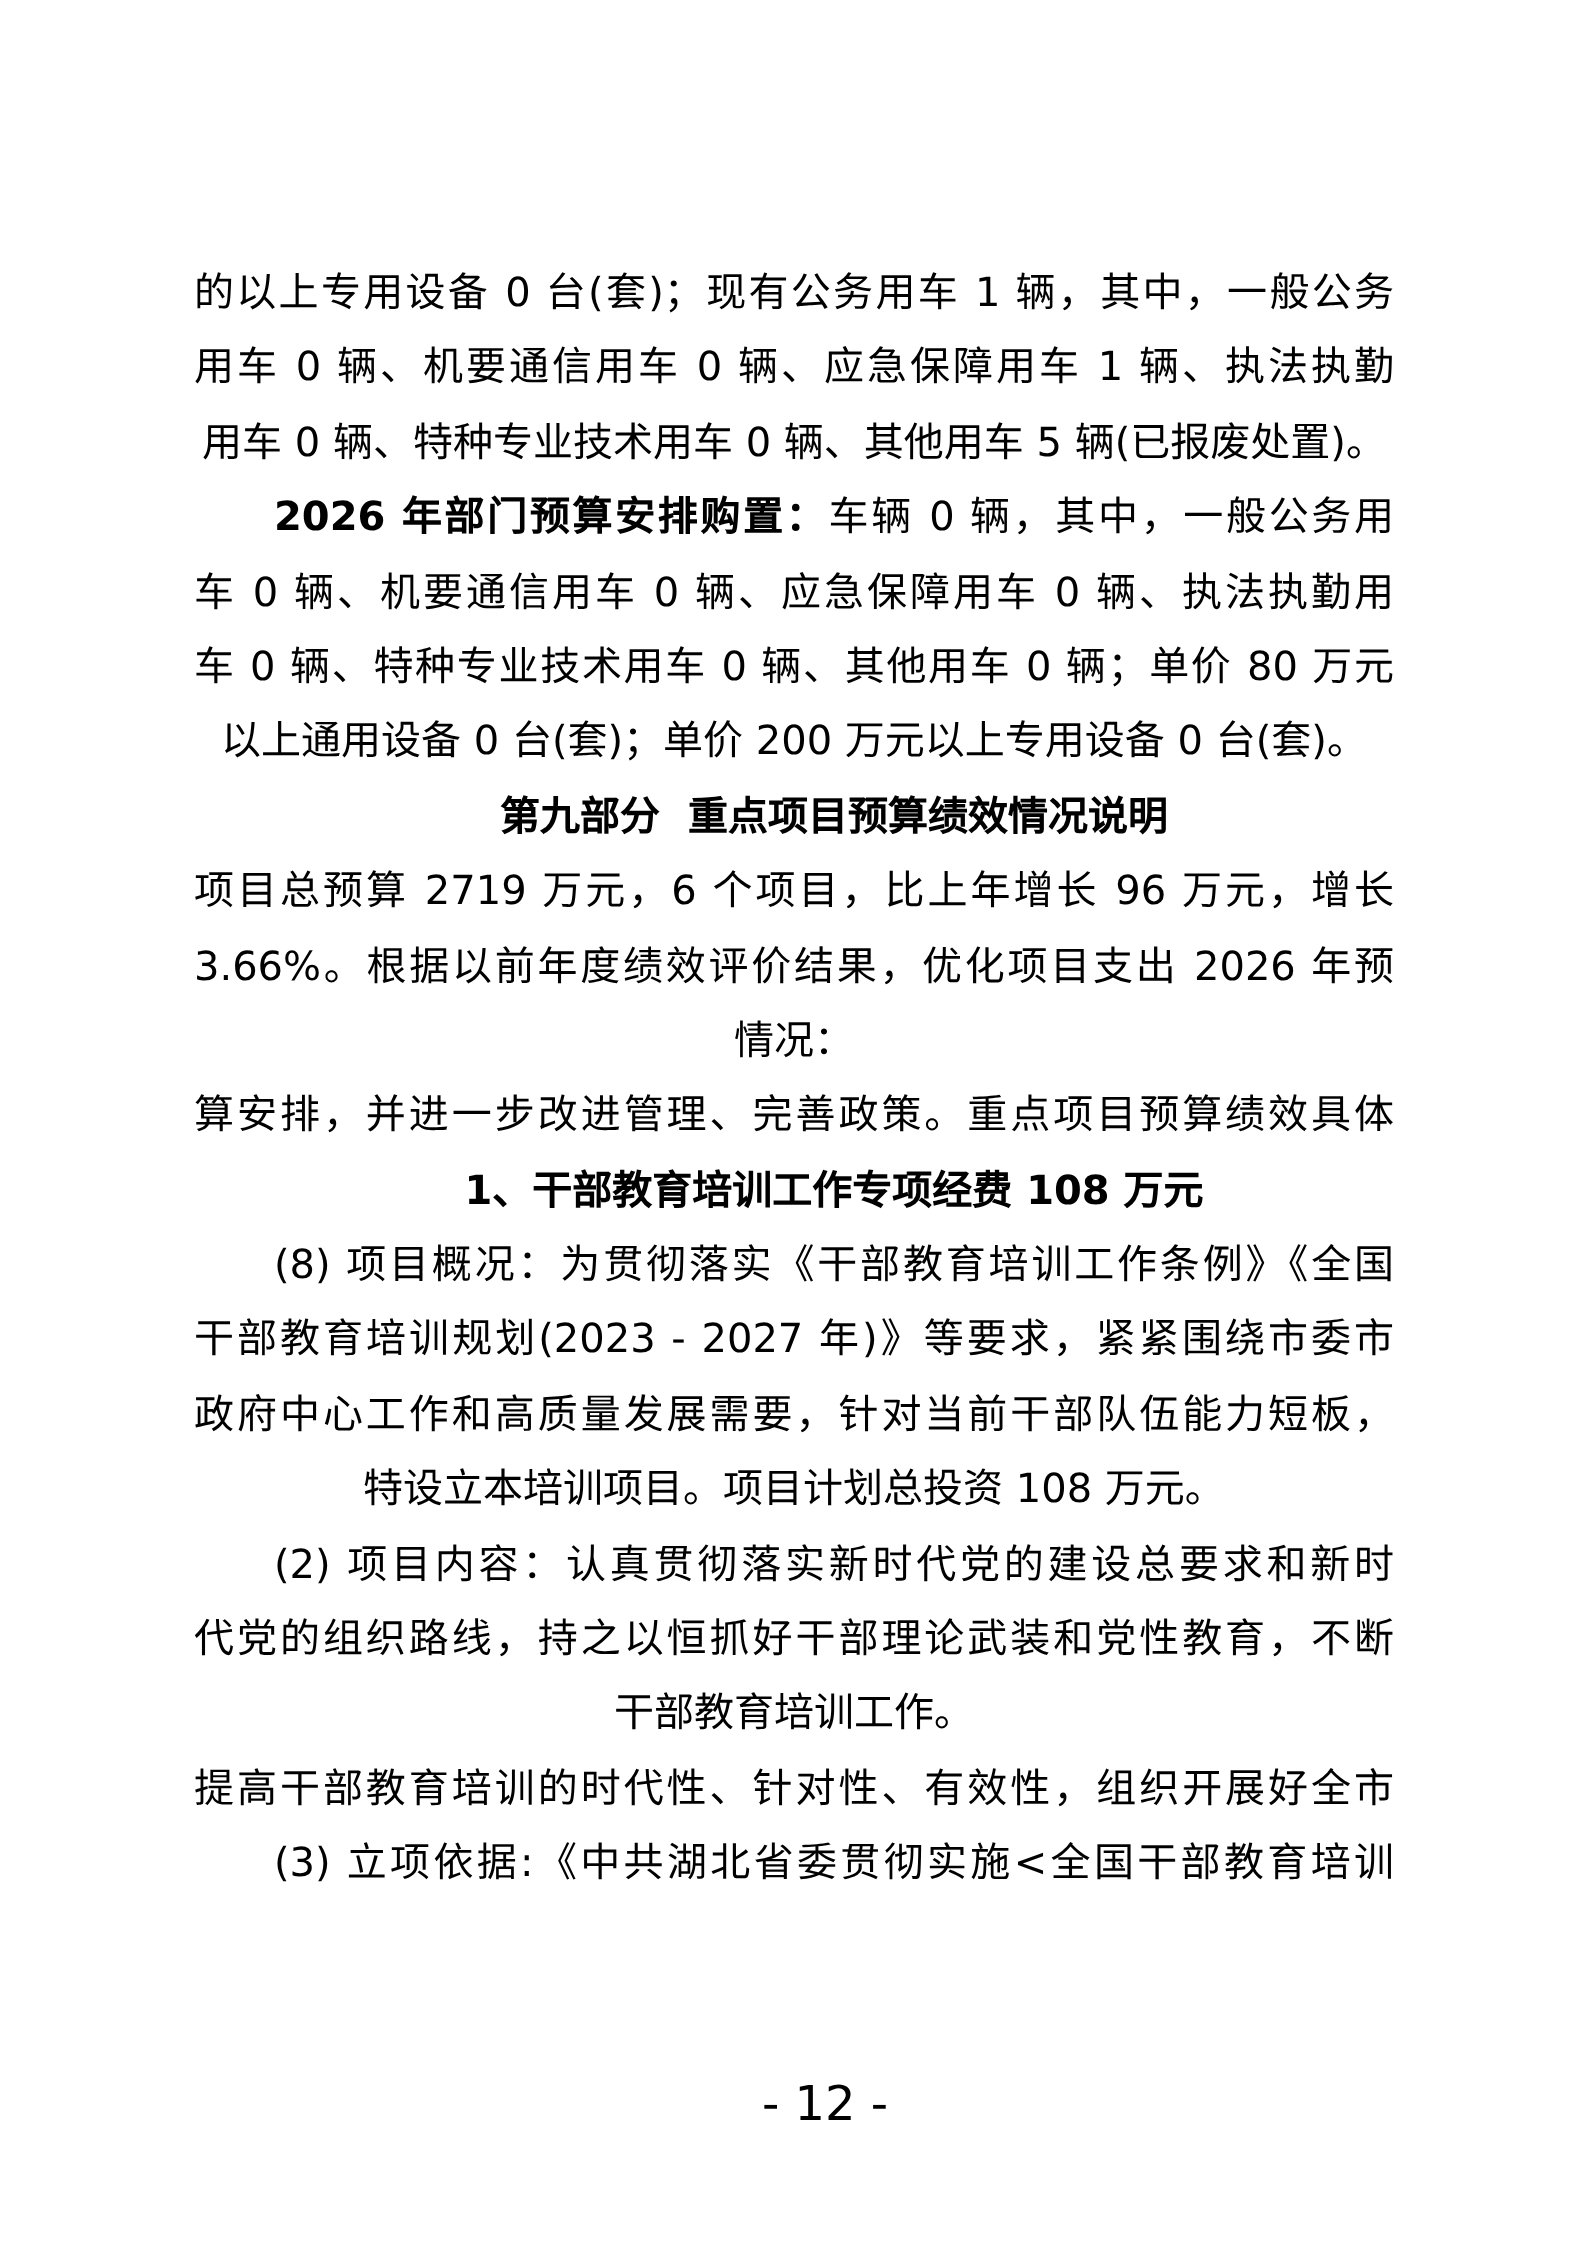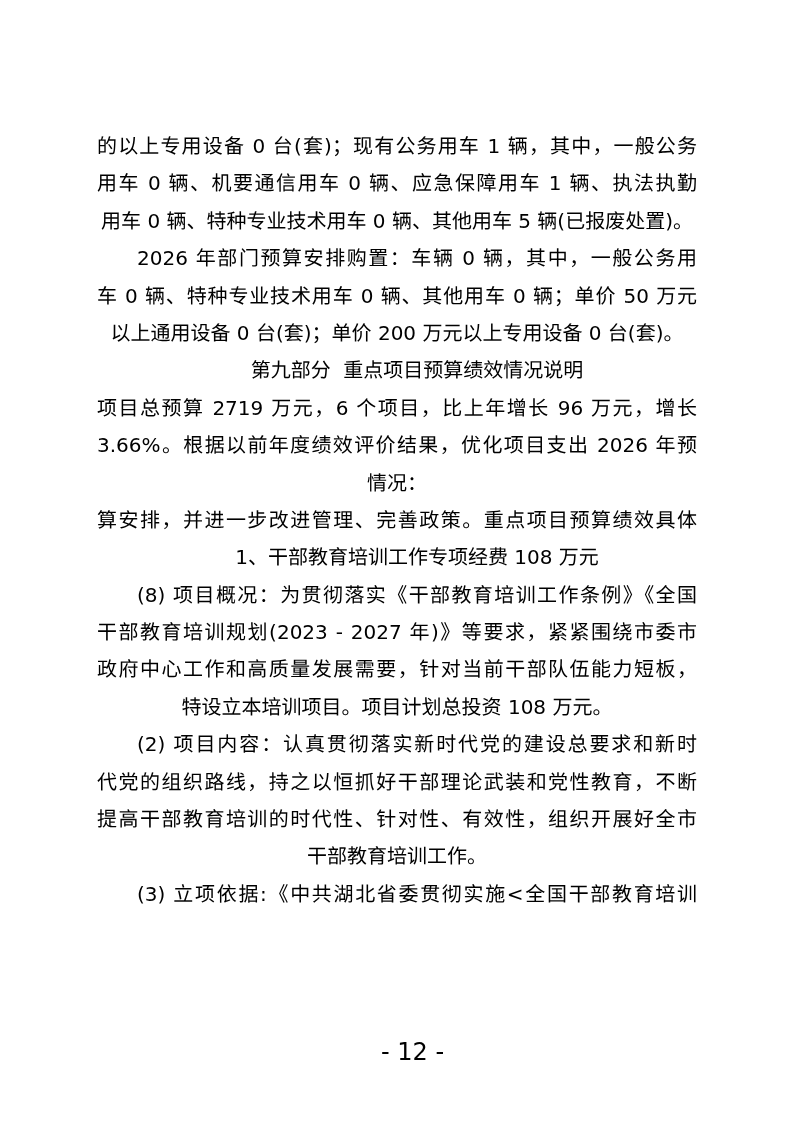--- a/index.html
+++ b/index.html
@@ -34,21 +34,21 @@
   }
   .line.just {
     text-align: justify;
     text-align-last: justify;
     text-justify: inter-character;
   }
   .line.ind {
     text-indent: 2em;
   }
   .b {
-    font-weight: 400;
+    font-weight: 700;
   }
   .footer {
     position: absolute;
     left: 0;
     top: 1034px;
     width: 100%;
     text-align: center;
     font-size: 24px;
     line-height: 37.4px;
     color: #000000;
@@ -59,21 +59,22 @@
 
 <div class="page">
   <div class="doc-body">
       <div>
         <div class="line just"><span>的以上专用设备 0 台(套)；现有公务用车 1 辆，其中，一般公务</span></div>
         <div class="line just"><span>用车 0 辆、机要通信用车 0 辆、应急保障用车 1 辆、执法执勤</span></div>
         <div class="line"><span>用车 0 辆、特种专业技术用车 0 辆、其他用车 5 辆(已报废处置)。</span></div>
       </div>
       <div>
         <div class="line just ind"><span class="b">2026 年部门预算安排购置：</span><span>车辆 0 辆，其中，一般公务用</span></div>
-        <div class="line just"><span>车 0 辆、特种专业技术用车 0 辆、其他用车 0 辆；单价 50 万元</span></div>
+        <div class="line just"><span>车 0 辆、机要通信用车 0 辆、应急保障用车 0 辆、执法执勤用</span></div>
+        <div class="line just"><span>车 0 辆、特种专业技术用车 0 辆、其他用车 0 辆；单价 80 万元</span></div>
         <div class="line"><span>以上通用设备 0 台(套)；单价 200 万元以上专用设备 0 台(套)。</span></div>
       </div>
       <div>
         <div class="line ind"><span class="b">第九部分  重点项目预算绩效情况说明</span></div>
       </div>
       <div>
         <div class="line just"><span>项目总预算 2719 万元，6 个项目，比上年增长 96 万元，增长</span></div>
         <div class="line just"><span>3.66%。根据以前年度绩效评价结果，优化项目支出 2026 年预</span></div>
         <div class="line"><span>情况：</span></div>
         <div class="line just"><span>算安排，并进一步改进管理、完善政策。重点项目预算绩效具体</span></div>
@@ -83,22 +84,22 @@
       </div>
       <div>
         <div class="line just ind"><span>(8) 项目概况：为贯彻落实《干部教育培训工作条例》《全国</span></div>
         <div class="line just"><span>干部教育培训规划(2023 - 2027 年)》等要求，紧紧围绕市委市</span></div>
         <div class="line just"><span>政府中心工作和高质量发展需要，针对当前干部队伍能力短板，</span></div>
         <div class="line"><span>特设立本培训项目。项目计划总投资 108 万元。</span></div>
       </div>
       <div>
         <div class="line just ind"><span>(2) 项目内容：认真贯彻落实新时代党的建设总要求和新时</span></div>
         <div class="line just"><span>代党的组织路线，持之以恒抓好干部理论武装和党性教育，不断</span></div>
+        <div class="line"><span>干部教育培训工作。</span></div>
         <div class="line just"><span>提高干部教育培训的时代性、针对性、有效性，组织开展好全市</span></div>
-        <div class="line"><span>干部教育培训工作。</span></div>
       </div>
       <div>
         <div class="line just ind"><span>(3) 立项依据:《中共湖北省委贯彻实施&lt;全国干部教育培训</span></div>
       </div>
     </div>
   <div class="footer">
     <span>- 12 -</span>
   </div>
 </div>
 

